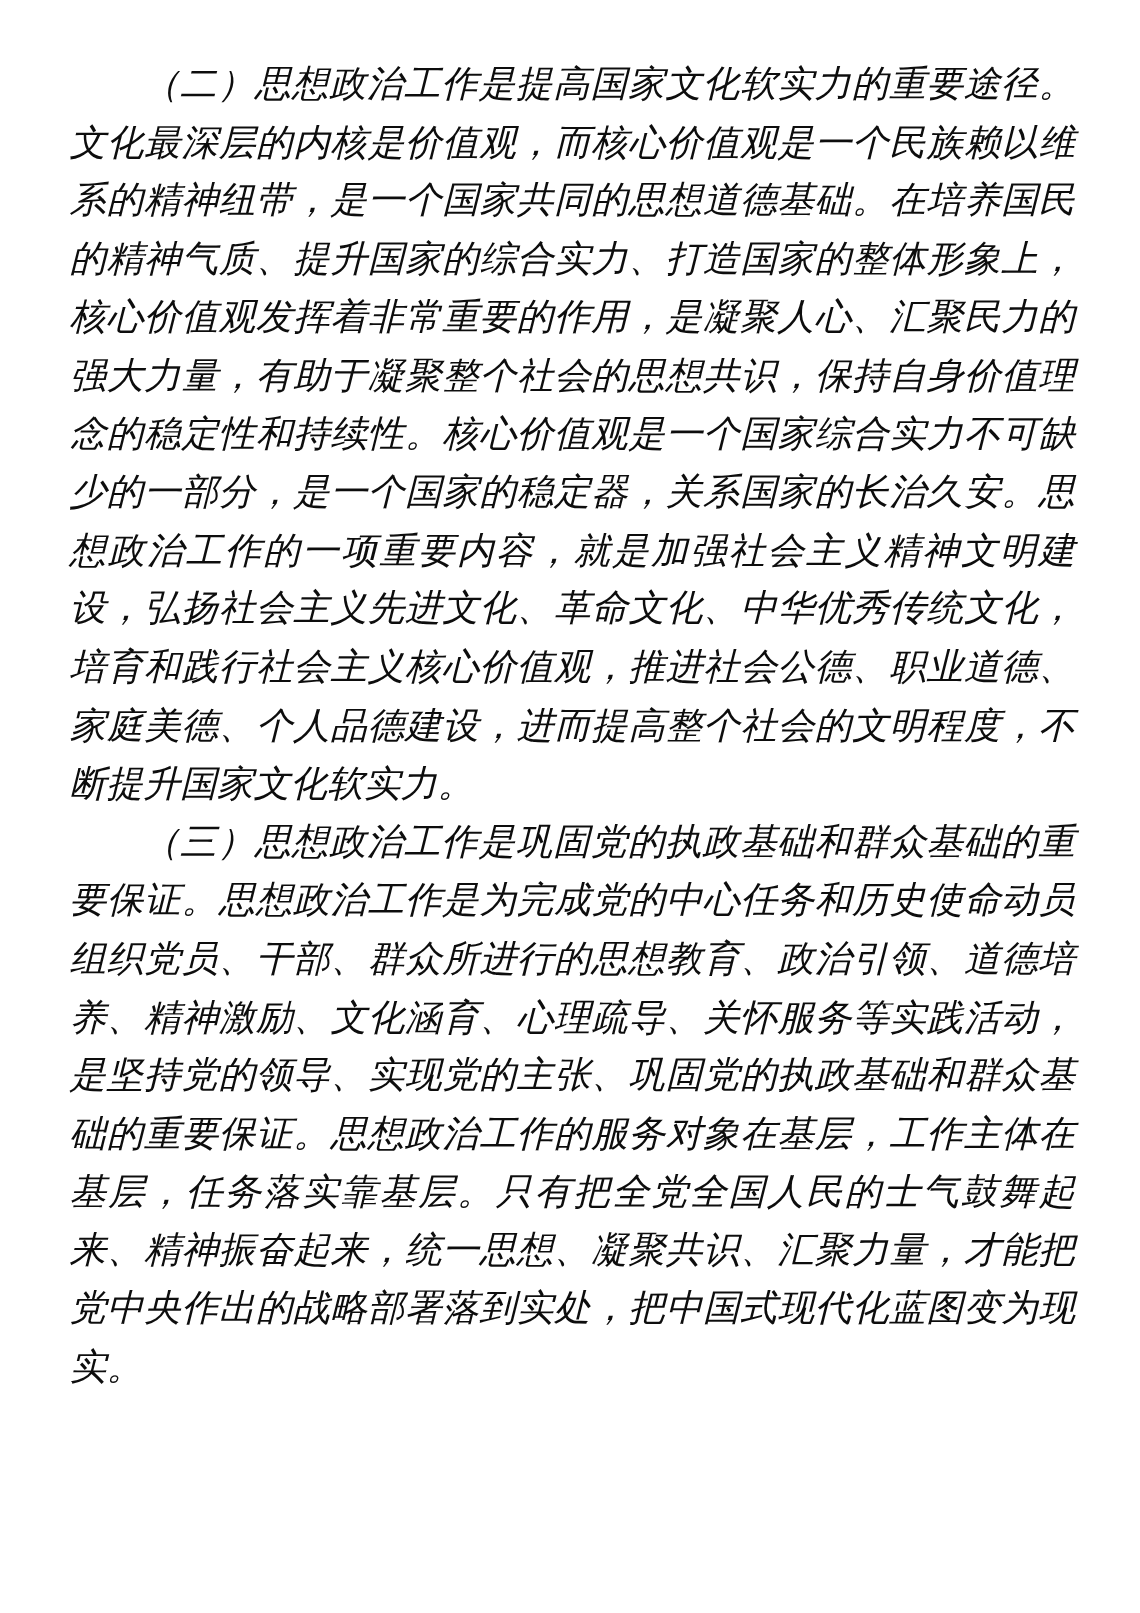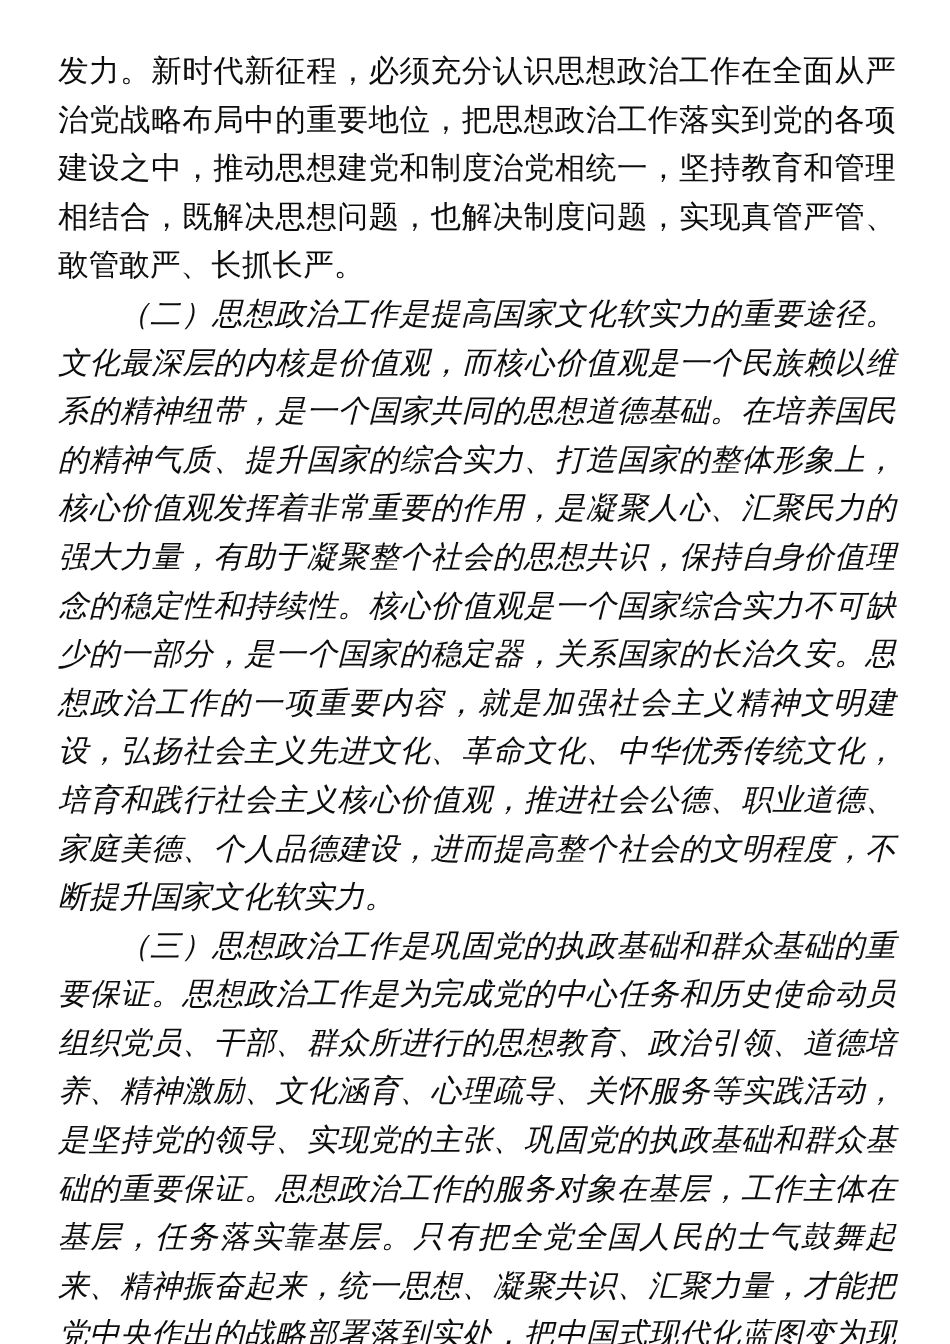--- a/index.html
+++ b/index.html
@@ -42,20 +42,19 @@
     text-indent: 61px;
     font-style: italic;
   }
 </style>
 </head>
 <body>
 
 <div class="page">
   <div class="doc-body">
 
-    <p class="para">发力。新时代新征程，必须充分认识思想政治工作在全面从严治党战略布局中的重要地位，把思想政治工作落实到党的各项建设之中，推动思想建党和制度治党相统一，坚持教育和管理相结合，既解决思想问题，也解决制度问题，实现真管严管、敢管敢严、长抓长严。</p>
 
     <p class="para indent">（二）思想政治工作是提高国家文化软实力的重要途径。文化最深层的内核是价值观，而核心价值观是一个民族赖以维系的精神纽带，是一个国家共同的思想道德基础。在培养国民的精神气质、提升国家的综合实力、打造国家的整体形象上，核心价值观发挥着非常重要的作用，是凝聚人心、汇聚民力的强大力量，有助于凝聚整个社会的思想共识，保持自身价值理念的稳定性和持续性。核心价值观是一个国家综合实力不可缺少的一部分，是一个国家的稳定器，关系国家的长治久安。思想政治工作的一项重要内容，就是加强社会主义精神文明建设，弘扬社会主义先进文化、革命文化、中华优秀传统文化，培育和践行社会主义核心价值观，推进社会公德、职业道德、家庭美德、个人品德建设，进而提高整个社会的文明程度，不断提升国家文化软实力。</p>
 
     <p class="para indent">（三）思想政治工作是巩固党的执政基础和群众基础的重要保证。思想政治工作是为完成党的中心任务和历史使命动员组织党员、干部、群众所进行的思想教育、政治引领、道德培养、精神激励、文化涵育、心理疏导、关怀服务等实践活动，是坚持党的领导、实现党的主张、巩固党的执政基础和群众基础的重要保证。思想政治工作的服务对象在基层，工作主体在基层，任务落实靠基层。只有把全党全国人民的士气鼓舞起来、精神振奋起来，统一思想、凝聚共识、汇聚力量，才能把党中央作出的战略部署落到实处，把中国式现代化蓝图变为现实。</p>
 
   </div>
 </div>
 
 </body></html>

